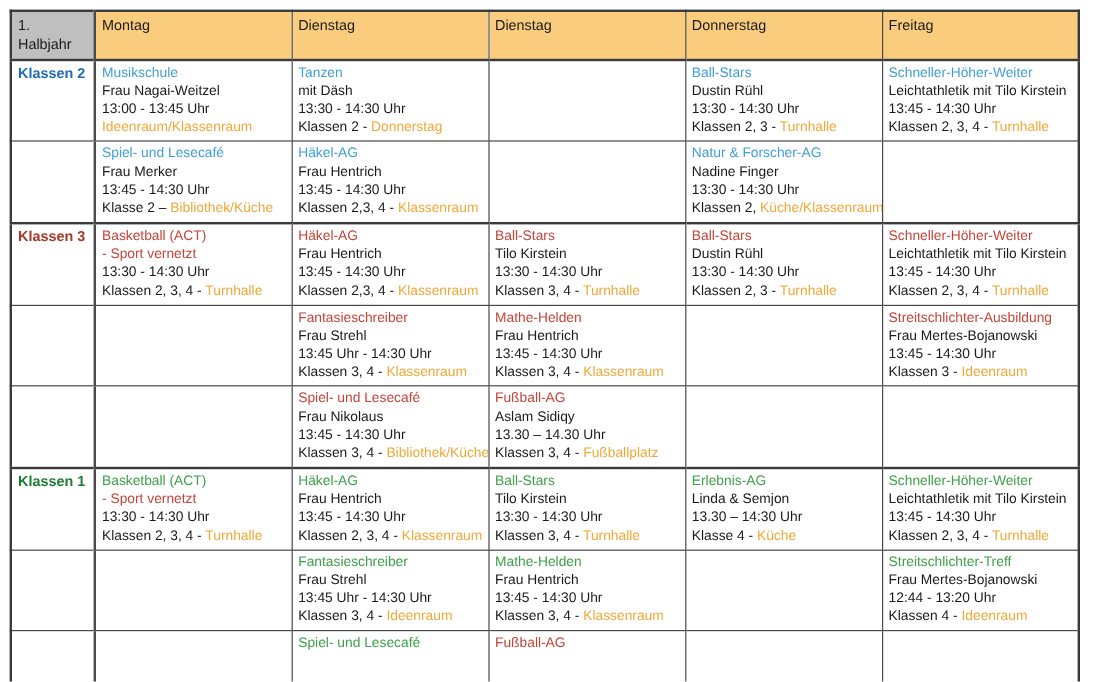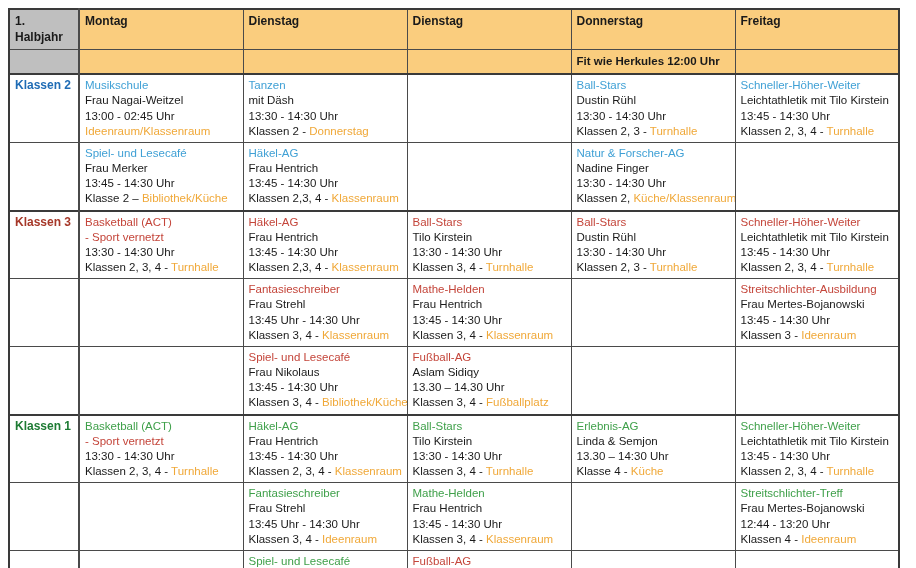--- a/index.html
+++ b/index.html
@@ -8,21 +8,21 @@
     --blue-label:#1F6CB5; --red-label:#A63829; --green-label:#1E7B34;
   }
   html,body{margin:0;padding:0;background:#FFFFFF;}
   body{width:916px;height:568px;font-family:"Liberation Sans",sans-serif;color:var(--black);}
   .wrap{padding:8px 8px 0 8px;}
   table{border-collapse:collapse;table-layout:fixed;width:892px;border:2px solid #3A3A3A;}
   col.c-label{width:70px;}
   col.c-day{width:164px;}
   th,td{border:1px solid var(--border);vertical-align:top;text-align:left;
         padding:3px 5px;font-size:11.5px;line-height:1.32;overflow:hidden;}
-  thead th{background:var(--header-bg);font-size:12px;font-weight:bold;padding-top:4px;}
+  thead th{background:var(--header-bg);font-size:12px;font-weight:normal;padding-top:4px;}
   thead .corner{background:var(--corner-bg);border-right-width:2px;}
   thead tr.main-hdr{height:22px;}
   thead tr.sub-hdr{height:25px;}
   thead tr.sub-hdr th{border-top:1px solid #E8D49A;font-size:11.5px;}
   tbody tr{height:61px;}
   tbody tr.group-start td{border-top:2px solid #3A3A3A;}
   td.label-cell{font-weight:bold;font-size:12px;border-right-width:2px;}
   .label-blue{color:var(--blue-label);margin-left:16px;} .label-red{color:var(--red-label);} .label-green{color:var(--green-label);}
   .c-black{color:var(--black);} .c-blue{color:var(--blue);} .c-red{color:var(--red);}
   .c-green{color:var(--green);} .c-orange{color:var(--orange);text-align:right;}
@@ -43,36 +43,28 @@
     </colgroup>
     <thead>
         <tr class="main-hdr">
           <th class="corner">1. Halbjahr</th>
           <th>Montag</th>
           <th>Dienstag</th>
           <th>Dienstag</th>
           <th>Donnerstag</th>
           <th>Freitag</th>
         </tr>
-        <tr class="sub-hdr">
-          <th class="corner"></th>
-          <th></th>
-          <th></th>
-          <th></th>
-          <th>Fit wie Herkules 12:00 Uhr</th>
-          <th></th>
-        </tr>
       </thead>
     <tbody>
         <tr class="group-start">
           <td class="label-cell label-blue">Klassen 2</td>
           <td>
             <div class="line"><span class="c-blue">Musikschule</span></div>
             <div class="line"><span class="c-black">Frau Nagai-Weitzel</span></div>
-            <div class="line"><span class="c-black">13:00 - 02:45 Uhr</span></div>
+            <div class="line"><span class="c-black">13:00 - 13:45 Uhr</span></div>
             <div class="line"><span class="c-orange">Ideenraum/Klassenraum</span></div>
           </td>
           <td>
             <div class="line"><span class="c-blue">Tanzen</span></div>
             <div class="line"><span class="c-black">mit Däsh</span></div>
             <div class="line"><span class="c-black">13:30 - 14:30 Uhr</span></div>
             <div class="line"><span class="c-black">Klassen 2 - </span><span class="c-orange">Donnerstag</span></div>
           </td>
           <td></td>
           <td>

